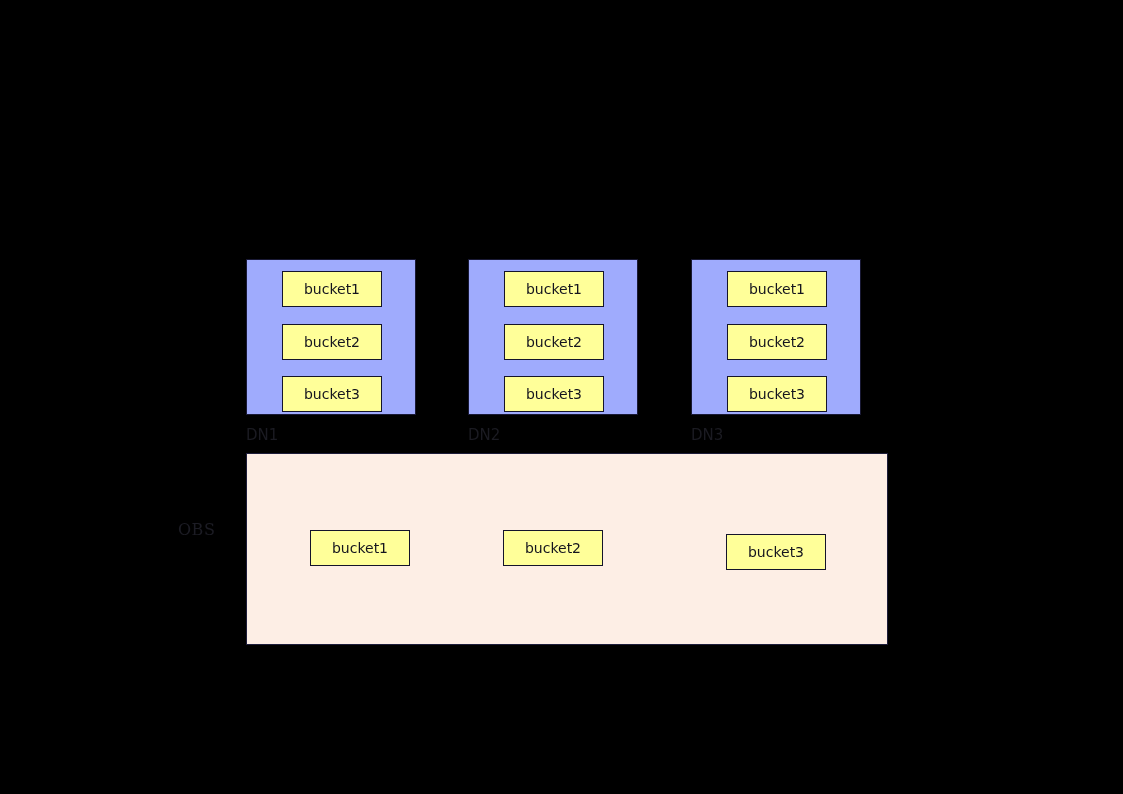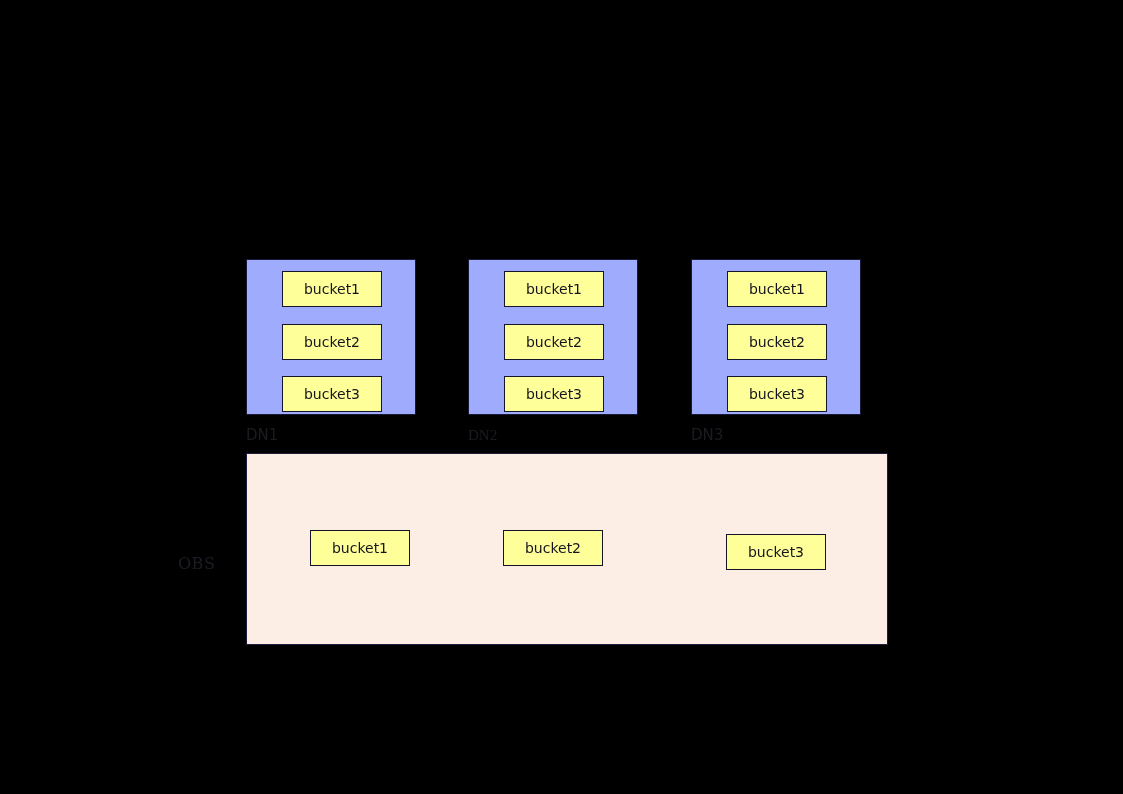--- a/index.html
+++ b/index.html
@@ -77,30 +77,30 @@
     <div class="bucket" style="left:35px; top:64px; width:100px; height:36px;">bucket2</div>
     <div class="bucket" style="left:35px; top:116px; width:100px; height:36px;">bucket3</div>
   </div>
   <div class="dn-label" style="left:246px; top:426px; width:170px;">DN1</div>
 
   <div class="dn-panel" style="left:468px; top:259px; width:170px; height:156px;">
     <div class="bucket" style="left:35px; top:11px; width:100px; height:36px;">bucket1</div>
     <div class="bucket" style="left:35px; top:64px; width:100px; height:36px;">bucket2</div>
     <div class="bucket" style="left:35px; top:116px; width:100px; height:36px;">bucket3</div>
   </div>
-  <div class="dn-label" style="left:468px; top:426px; width:170px;font-family:Liberation Serif, serif;">DN2</div>
+  <div class="dn-label" style="left:468px; top:426px; width:170px;">DN2</div>
 
   <div class="dn-panel" style="left:691px; top:259px; width:170px; height:156px;">
     <div class="bucket" style="left:35px; top:11px; width:100px; height:36px;">bucket1</div>
     <div class="bucket" style="left:35px; top:64px; width:100px; height:36px;">bucket2</div>
     <div class="bucket" style="left:35px; top:116px; width:100px; height:36px;">bucket3</div>
   </div>
   <div class="dn-label" style="left:691px; top:426px; width:170px;">DN3</div>
 
-  <div id="obs-label" style="left:178px; top:554px;">OBS</div>
+  <div id="obs-label" style="left:178px; top:520px;">OBS</div>
 
   <div id="obs-container" style="left:246px; top:453px; width:642px; height:192px;">
     <div class="bucket" style="left:63px; top:76px; width:100px; height:36px;">bucket1</div>
     <div class="bucket" style="left:256px; top:76px; width:100px; height:36px;">bucket2</div>
     <div class="bucket" style="left:479px; top:80px; width:100px; height:36px;">bucket3</div>
   </div>
 
 </div>
 
 </body></html>

